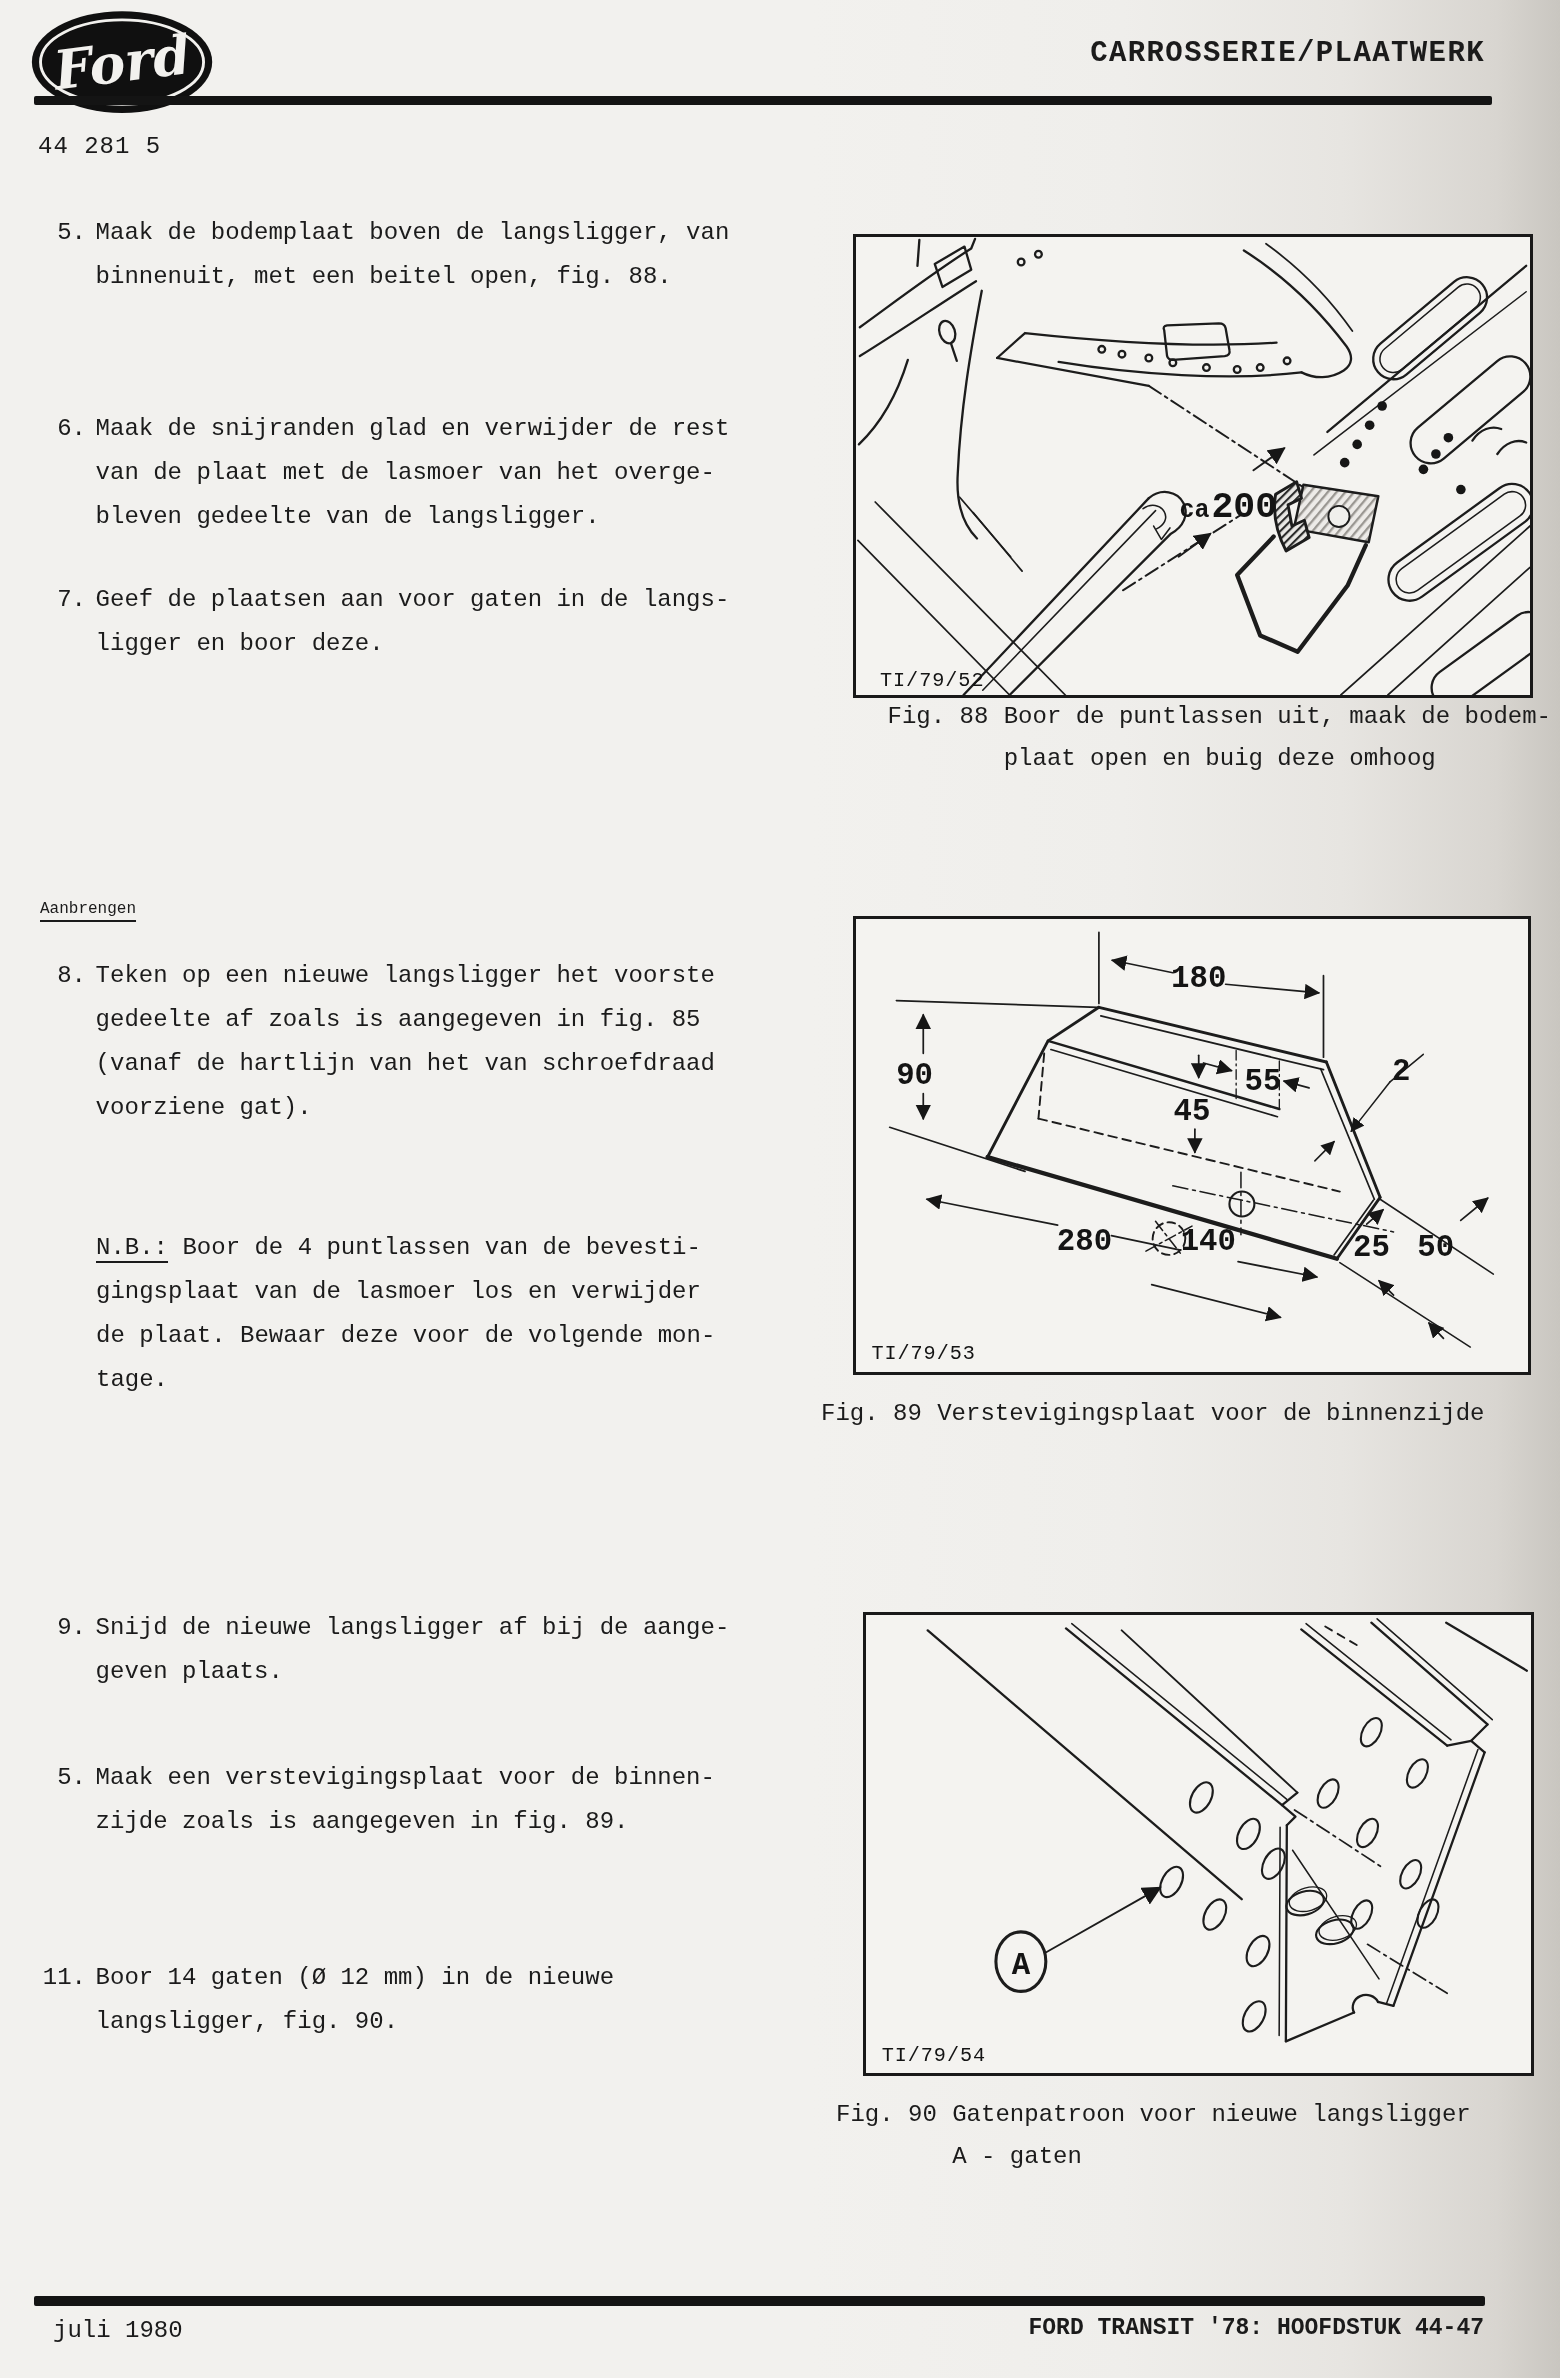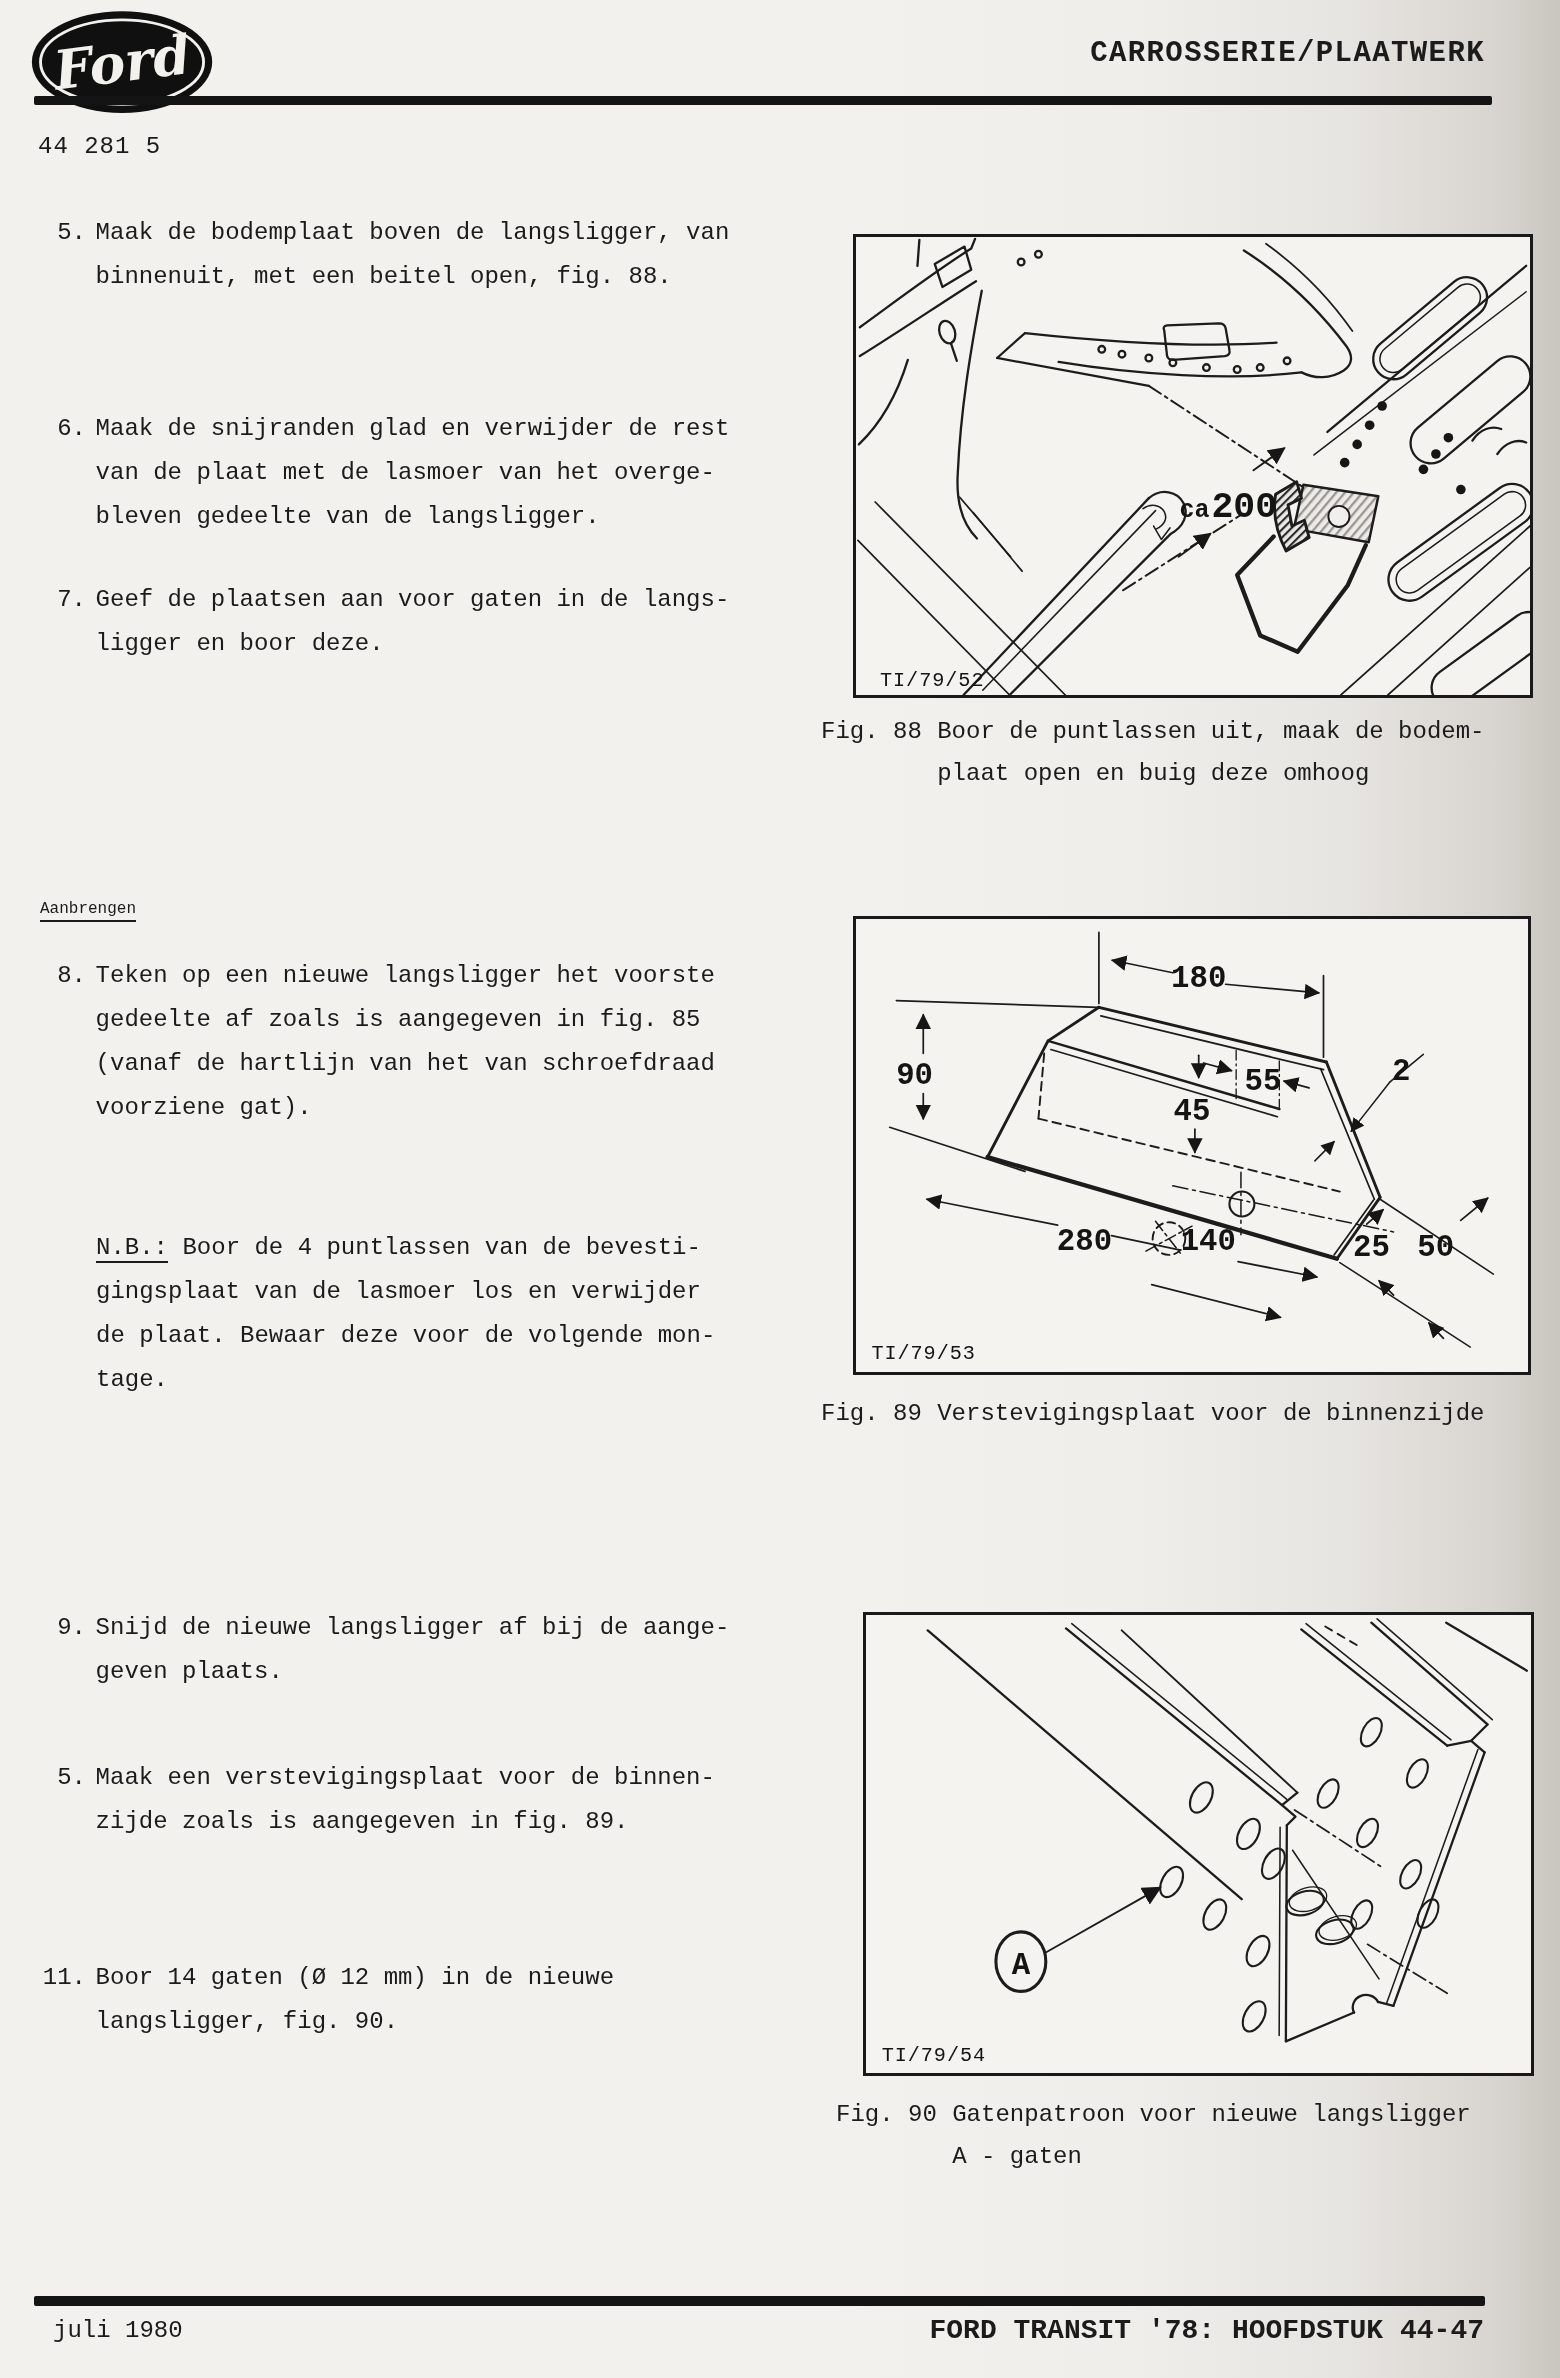--- a/index.html
+++ b/index.html
@@ -24,25 +24,25 @@
   #note .nb{text-decoration:underline;text-underline-offset:6.7px;text-decoration-thickness:1.9px;}
   #note .pre{white-space:pre-line;}
   .figbox{position:absolute;border:3.4px solid #191919;background:#f4f3f0;}
   #fig88{left:853px;top:234px;width:674px;height:458px;}
   #fig89{left:853px;top:916px;width:672px;height:453px;}
   #fig90{left:863px;top:1612px;width:665px;height:458px;}
   .figbox svg{position:absolute;left:0;top:0;width:100%;height:100%;}
   .caption{position:absolute;display:flex;font-size:24px;line-height:42px;}
   .caption .lbl{flex:0 0 auto;margin-right:15.4px;}
   .caption .ctxt{white-space:pre-line;}
-  #cap88{left:821px;top:711px;width:730px;}
+  #cap88{left:821px;top:696px;width:730px;justify-content:flex-end;}
   #cap89{left:821px;top:1393px;width:730px;}
   #cap90{left:836px;top:2094px;width:721px;}
   #footer-left{left:53px;top:2317px;font-size:24px;}
-  #footer-right{right:76px;top:2315px;font-size:28px;font-weight:bold;}
+  #footer-right{right:76px;top:2315px;font-size:23px;font-weight:bold;}
   .fig-svg text{font-family:"Liberation Mono","DejaVu Sans Mono",monospace;font-weight:bold;fill:#141414;}
   .fig-svg .dim{font-size:32px;}
   .fig-svg .ref{font-size:21px;font-weight:normal;letter-spacing:1px;}
 </style>
 </head>
 <body>
 
 <div class="page">
 
   <div id="logo" class="abs">

